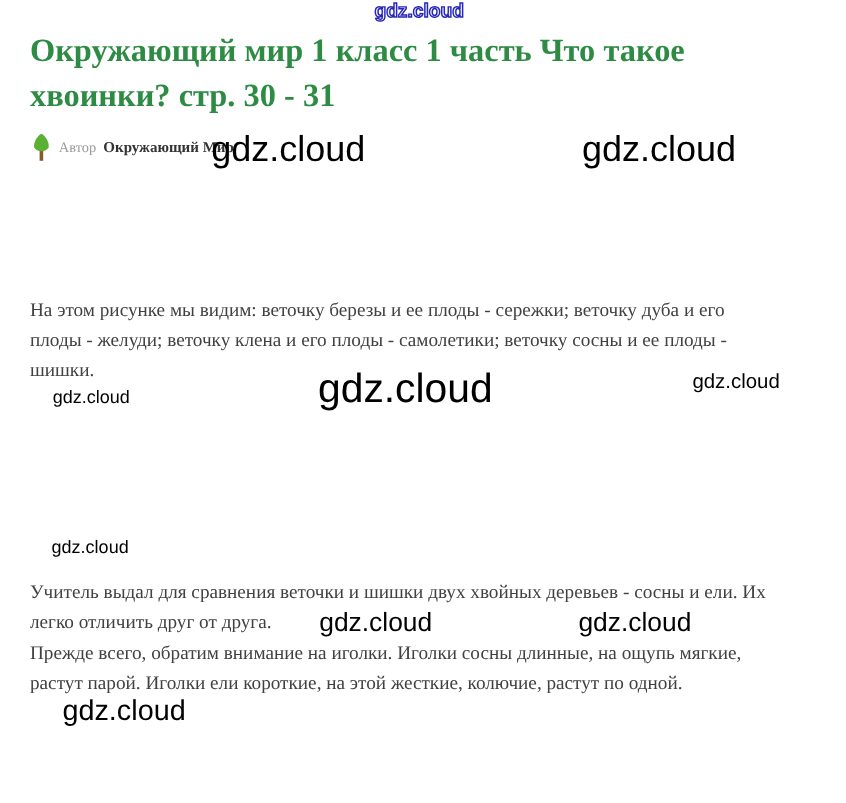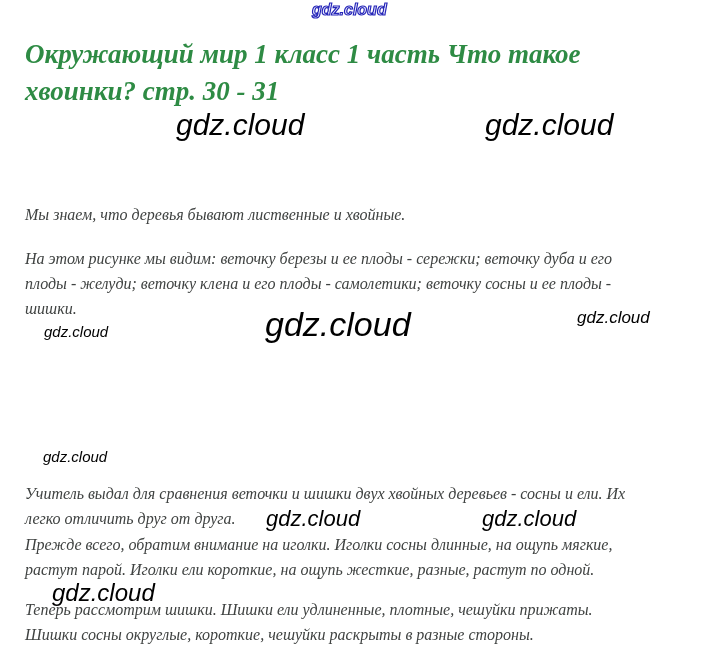--- a/index.html
+++ b/index.html
@@ -2,26 +2,26 @@
 <html><head>
 <meta charset="utf-8">
 <style>
   * { margin: 0; padding: 0; box-sizing: border-box; }
   html, body { width: 705px; height: 669px; background: #ffffff; }
   body {
     position: relative;
     overflow: hidden;
     font-family: "Liberation Serif", "DejaVu Serif", serif;
   }
-  .page { position: relative; width: 705px; height: 669px; font-style: italic; }
+  .page { position: relative; width: 705px; height: 669px; }
 
   
   .page-title {
     position: absolute;
-    left: 25px; top: 36px;
+    left: 25px; top: 24px;
     width: 620px;
     font-size: 27px;
     line-height: 37px;
     font-weight: bold;
     color: #2e8b44;
     white-space: pre-line;
     font-family: "Liberation Serif", "DejaVu Serif", serif;
   }
 
   
@@ -105,45 +105,52 @@
 </head>
 <body>
 
 <div class="page">
 
   <span class="wm wm-top">gdz.cloud</span>
 
   <h1 class="page-title">Окружающий мир 1 класс 1 часть Что такое
 хвоинки? стр. 30 - 31</h1>
 
+  <div class="author-row">
+    <span class="tree-icon">
+      <svg width="17" height="24" viewBox="0 0 17 24" xmlns="http://www.w3.org/2000/svg">
+        <rect x="7" y="14" width="3" height="9" fill="#8b5a2b"></rect>
+        <path d="M8.5,0.5 C11.5,1.5 15.5,8 14.5,12 C12.5,16 4.5,16 2.5,12 C1.5,8 5.5,1.5 8.5,0.5 Z" fill="#5cb135"></path>
+      </svg>
+    </span>
+    <span class="author-label">Автор</span>
+    <span class="author-name">Окружающий Мир</span>
+  </div>
 
   <span class="wm wm-author-1">gdz.cloud</span>
   <span class="wm wm-author-2">gdz.cloud</span>
 
 
-  <p class="para p1">Мы знаем, что деревья бывают лиственные и хвойные.</p>
   <p class="para p2">На этом рисунке мы видим: веточку березы и ее плоды - сережки; веточку дуба и его
 плоды - желуди; веточку клена и его плоды - самолетики; веточку сосны и ее плоды -
 шишки.</p>
 
   <span class="wm wm-mid-small">gdz.cloud</span>
   <span class="wm wm-mid-big">gdz.cloud</span>
   <span class="wm wm-mid-right">gdz.cloud</span>
 
 
 
   <span class="wm wm-sec2-small">gdz.cloud</span>
 
   <p class="para p4">Учитель выдал для сравнения веточки и шишки двух хвойных деревьев - сосны и ели. Их
 легко отличить друг от друга.</p>
 
   <span class="wm wm-low-1">gdz.cloud</span>
   <span class="wm wm-low-2">gdz.cloud</span>
 
   <p class="para p5">Прежде всего, обратим внимание на иголки. Иголки сосны длинные, на ощупь мягкие,
-растут парой. Иголки ели короткие, на ощупь жесткие, разные, растут по одной.</p>
+растут парой. Иголки ели короткие, на этой жесткие, колючие, растут по одной.</p>
 
   <span class="wm wm-bottom">gdz.cloud</span>
 
-  <p class="para p6">Теперь рассмотрим шишки. Шишки ели удлиненные, плотные, чешуйки прижаты.
-Шишки сосны округлые, короткие, чешуйки раскрыты в разные стороны.</p>
 
 </div>
 
 </body></html>

